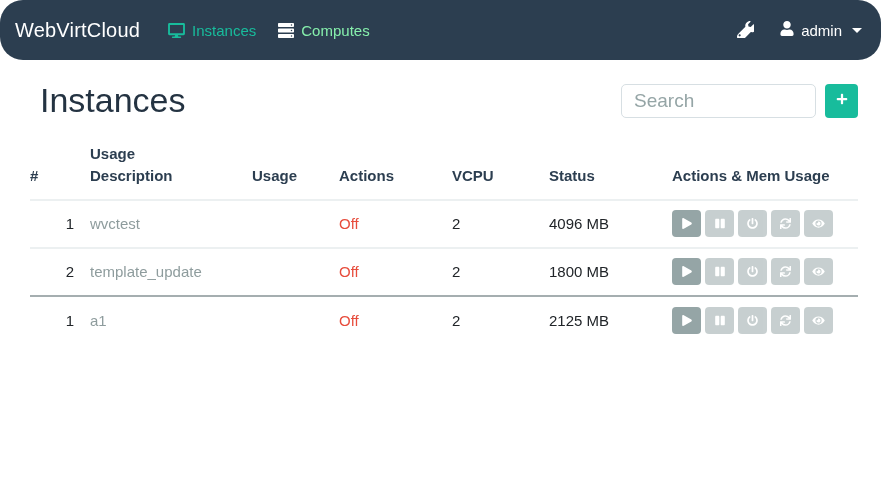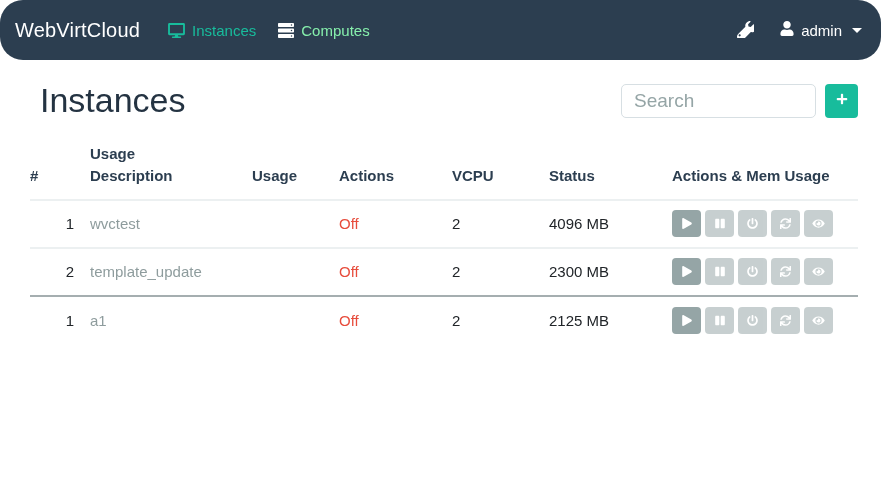--- a/index.html
+++ b/index.html
@@ -233,21 +233,21 @@
         </div>
       </td>
     </tr>
 
     <tr class="child-row group-end">
       <td class="num-cell">2</td>
       <td><a class="inst-name">template_update</a></td>
       <td></td>
       <td class="status-off">Off</td>
       <td>2</td>
-      <td>2300 MB</td>
+      <td>1800 MB</td>
       <td>
         <div class="actions">
           <button class="action-btn">
               <svg width="10" height="11" viewBox="0 0 448 512" fill="#fff">
                 <path d="M424.4 214.7L72.4 6.6C43.8-10.3 0 6.1 0 47.9V464c0 37.5 40.7 60.1 72.4 41.3l352-208c31.4-18.5 31.5-64.1 0-82.6z"></path>
               </svg>
             </button>
           <button class="action-btn disabled">
               <svg width="10" height="11" viewBox="0 0 448 512" fill="#fff">
                 <path d="M144 479H48c-26.5 0-48-21.5-48-48V79c0-26.5 21.5-48 48-48h96c26.5 0 48 21.5 48 48v352c0 26.5-21.5 48-48 48zm304-48V79c0-26.5-21.5-48-48-48h-96c-26.5 0-48 21.5-48 48v352c0 26.5 21.5 48 48 48h96c26.5 0 48-21.5 48-48z"></path>

